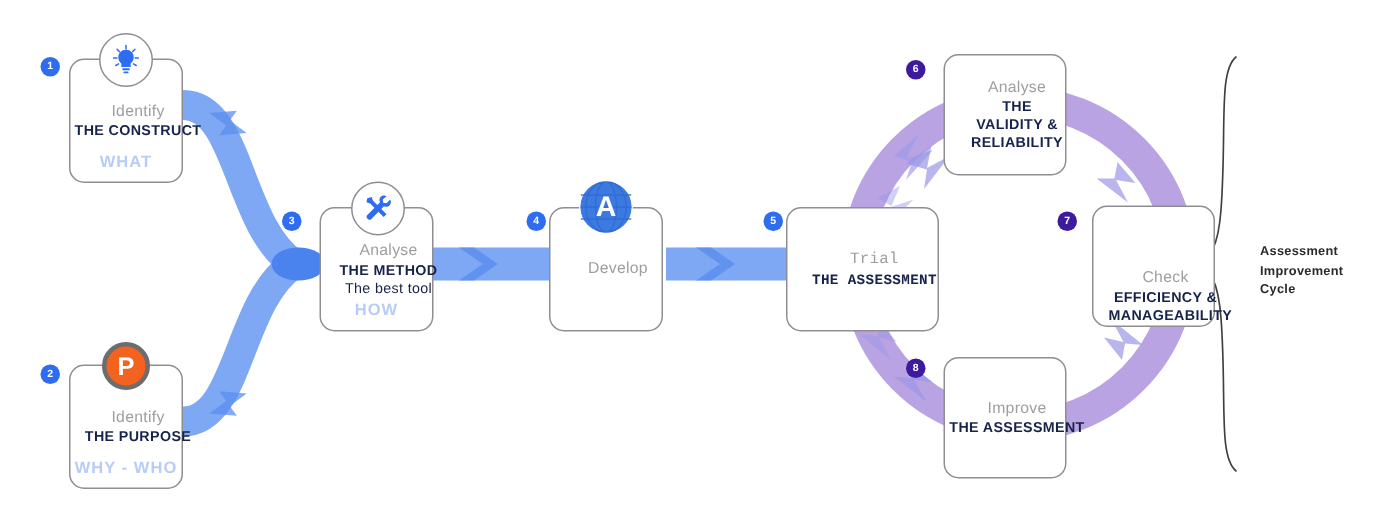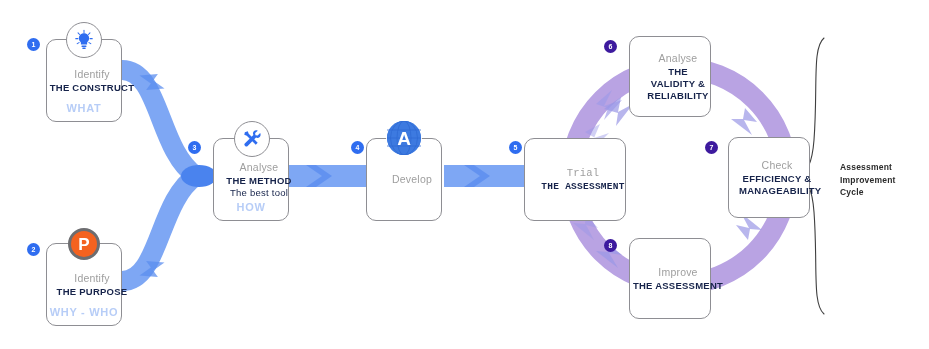--- a/index.html
+++ b/index.html
@@ -254,21 +254,21 @@
     <div class="subject">THE ASSESSMENT</div>
   </div>
   <div class="badge blue" style="left:509px;top:141px;">5</div>
 
   <div class="node" style="left:629px;top:36px;width:82px;height:81px;">
     <div class="verb">Analyse</div>
     <div class="subject wrap" style="max-width:72px;">THE VALIDITY &amp; RELIABILITY</div>
   </div>
   <div class="badge purple" style="left:604px;top:40px;">6</div>
 
-  <div class="node" style="left:728px;top:137px;width:82px;height:81px;">
+  <div class="node" style="left:728px;top:137px;width:82px;height:81px;justify-content:flex-end;">
     <div class="verb">Check</div>
     <div class="subject wrap" style="max-width:76px;">EFFICIENCY &amp; MANAGEABILITY</div>
   </div>
   <div class="badge purple" style="left:705px;top:141px;">7</div>
 
   <div class="node" style="left:629px;top:238px;width:82px;height:81px;">
     <div class="verb">Improve</div>
     <div class="subject">THE ASSESSMENT</div>
   </div>
   <div class="badge purple" style="left:604px;top:239px;">8</div>

